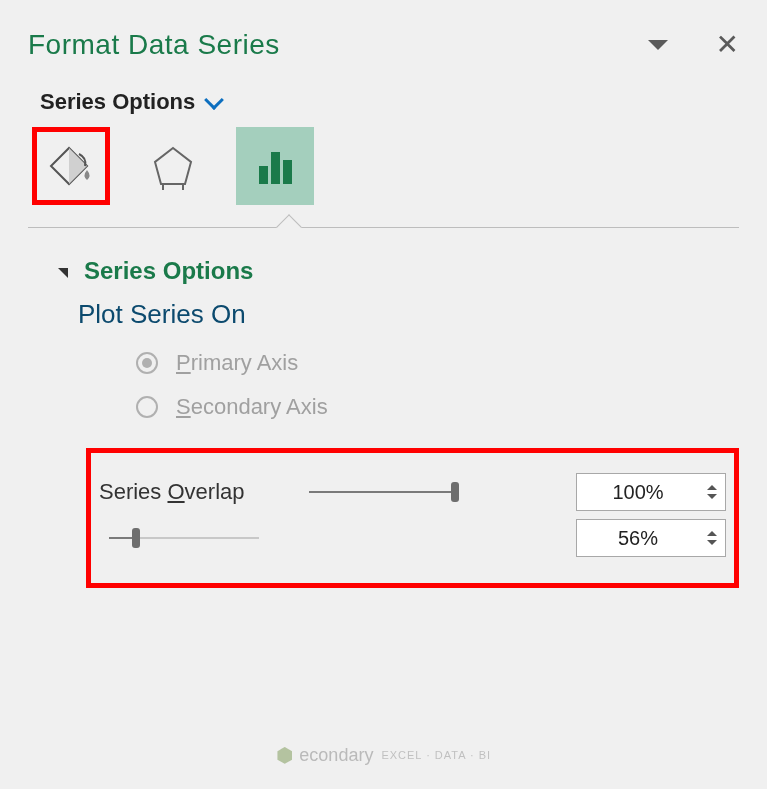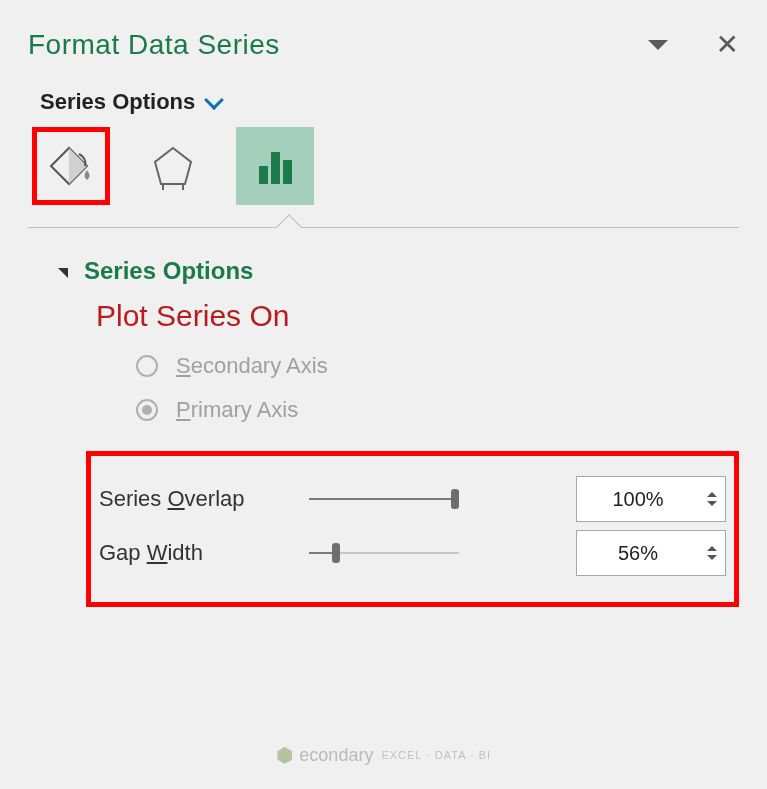--- a/index.html
+++ b/index.html
@@ -119,23 +119,23 @@
     border-top: 10px solid #333;
     border-left: 10px solid transparent;
     transform: translateY(2px);
   }
   .sect-title {
     font-size: 24px;
     font-weight: 700;
     color: #1a7a4a;
   }
   .subhead {
-    font-size: 30px;
-    color: #b91c1c;
-    margin: 8px 0 20px 38px;
+    font-size: 26px;
+    color: #0c4a6e;
+    margin: 8px 0 20px 20px;
   }
   .radio-group {
     margin-left: 78px;
     margin-bottom: 28px;
   }
   .radio-row {
     display: flex;
     align-items: center;
     gap: 18px;
     margin-bottom: 18px;
@@ -201,21 +201,21 @@
   }
   .thumb {
     position: absolute;
     top: 2px;
     width: 8px; height: 20px;
     background: #6e6e6e;
     border-radius: 3px;
   }
   .value-box {
     width: 150px;
-    height: 46px;
+    height: 38px;
     border: 1px solid #a8a8a8;
     background: #fff;
     display: flex;
     align-items: center;
     position: relative;
     margin-left: 10px;
   }
   .value-txt {
     flex: 1;
     text-align: center;
@@ -312,26 +312,26 @@
   <div class="section">
     <div class="sect-hdr">
       <div class="collapse-tri"></div>
       <div class="sect-title">Series Options</div>
     </div>
 
     <div class="subhead">Plot Series On</div>
 
     <div class="radio-group">
       <div class="radio-row">
+        <div class="radio checked"></div>
+        <div class="radio-lbl"><span class="u">P</span><span>rimary Axis</span></div>
+      </div>
+      <div class="radio-row">
         <div class="radio"></div>
         <div class="radio-lbl"><span class="u">S</span><span>econdary Axis</span></div>
-      </div>
-      <div class="radio-row">
-        <div class="radio checked"></div>
-        <div class="radio-lbl"><span class="u">P</span><span>rimary Axis</span></div>
       </div>
     </div>
 
     <div class="slider-block">
 
       <div class="slider-row">
         <div class="slider-lbl"><span>Series </span><span class="u">O</span><span>verlap</span></div>
         <div class="slider-track-wrap">
           <div class="slider-track">
             <div class="track-line" style="width:100%"></div>
@@ -342,21 +342,20 @@
         <div class="value-box">
           <div class="value-txt">100%</div>
           <div class="spin">
             <div class="spin-up"></div>
             <div class="spin-down"></div>
           </div>
         </div>
       </div>
 
       <div class="slider-row">
-        <div class="slider-lbl"><span>Gap </span><span class="u">W</span><span>idth</span></div>
         <div class="slider-track-wrap">
           <div class="slider-track">
             <div class="track-line" style="width:18%"></div>
             <div class="track-rest" style="width:82%"></div>
             <div class="thumb" style="left:calc(18% - 4px)"></div>
           </div>
         </div>
         <div class="value-box">
           <div class="value-txt">56%</div>
           <div class="spin">

